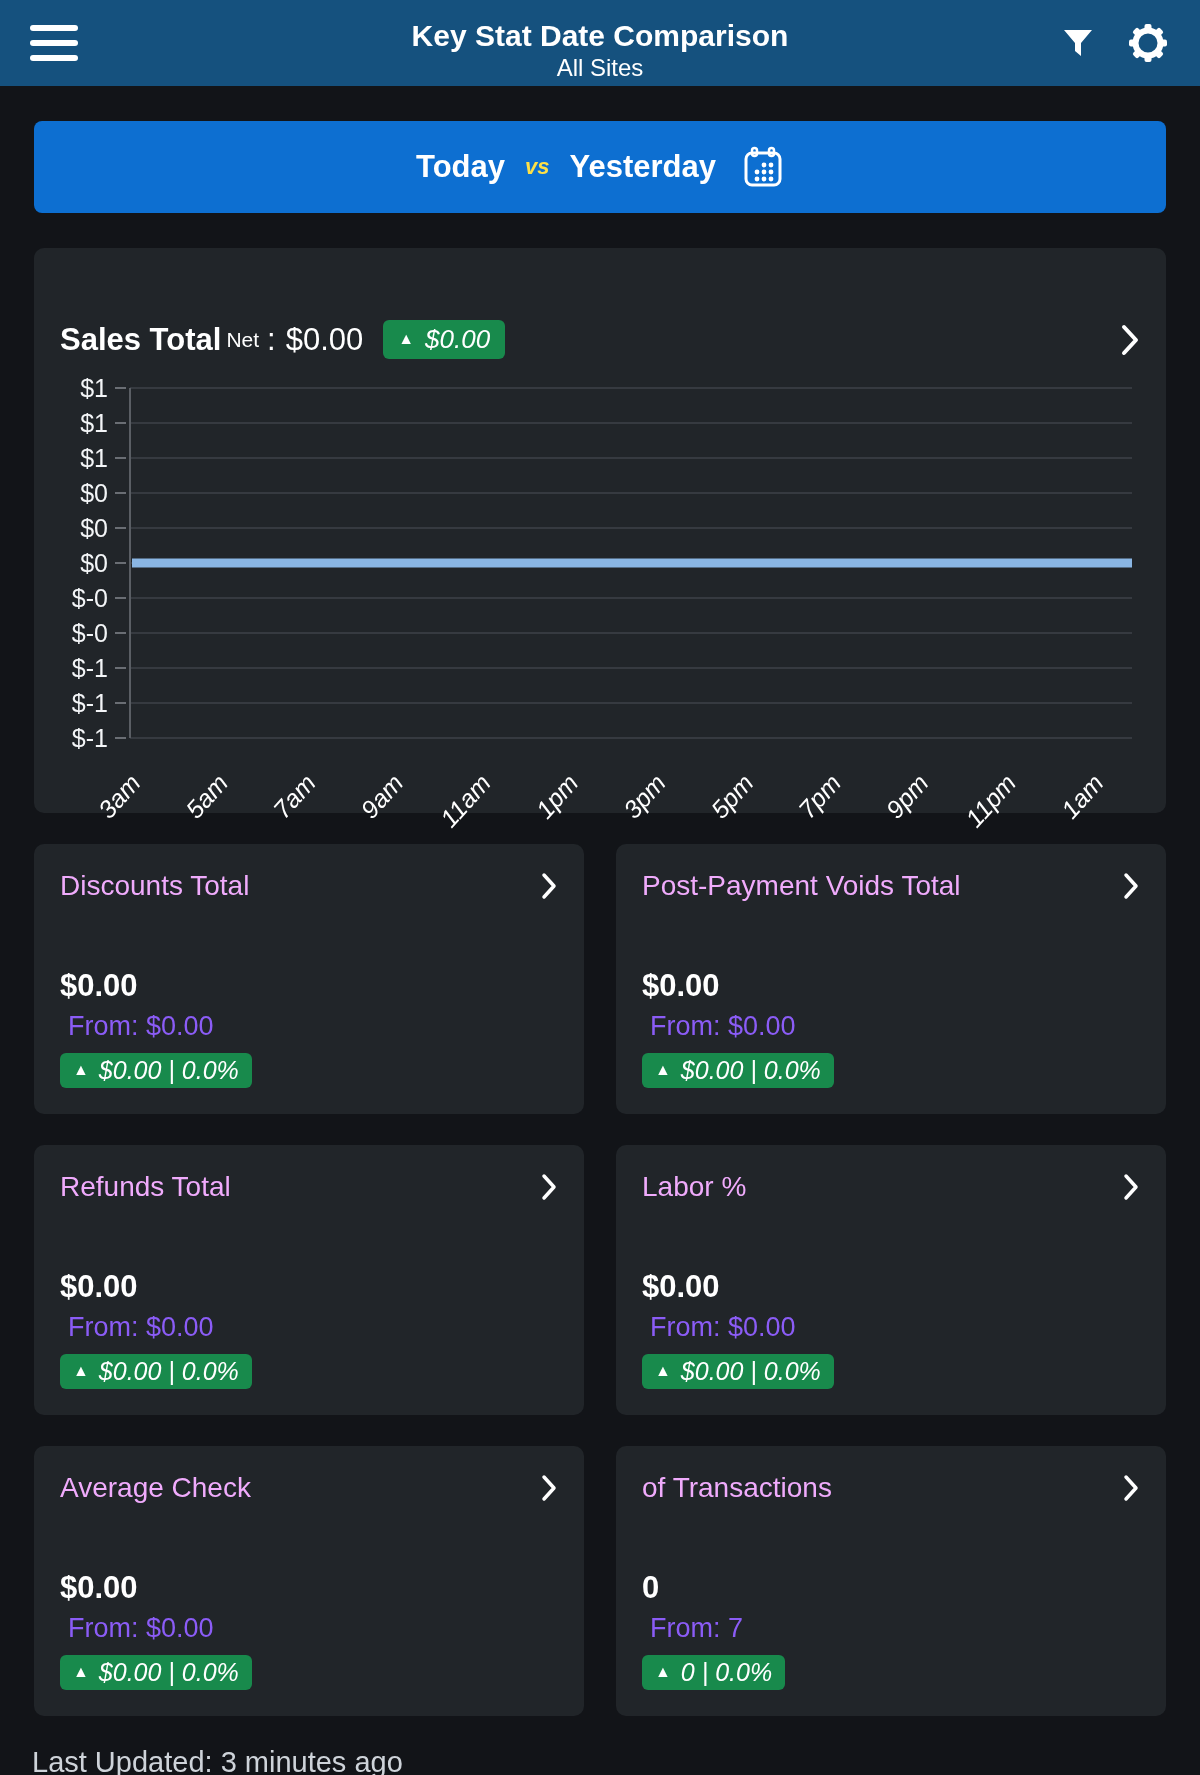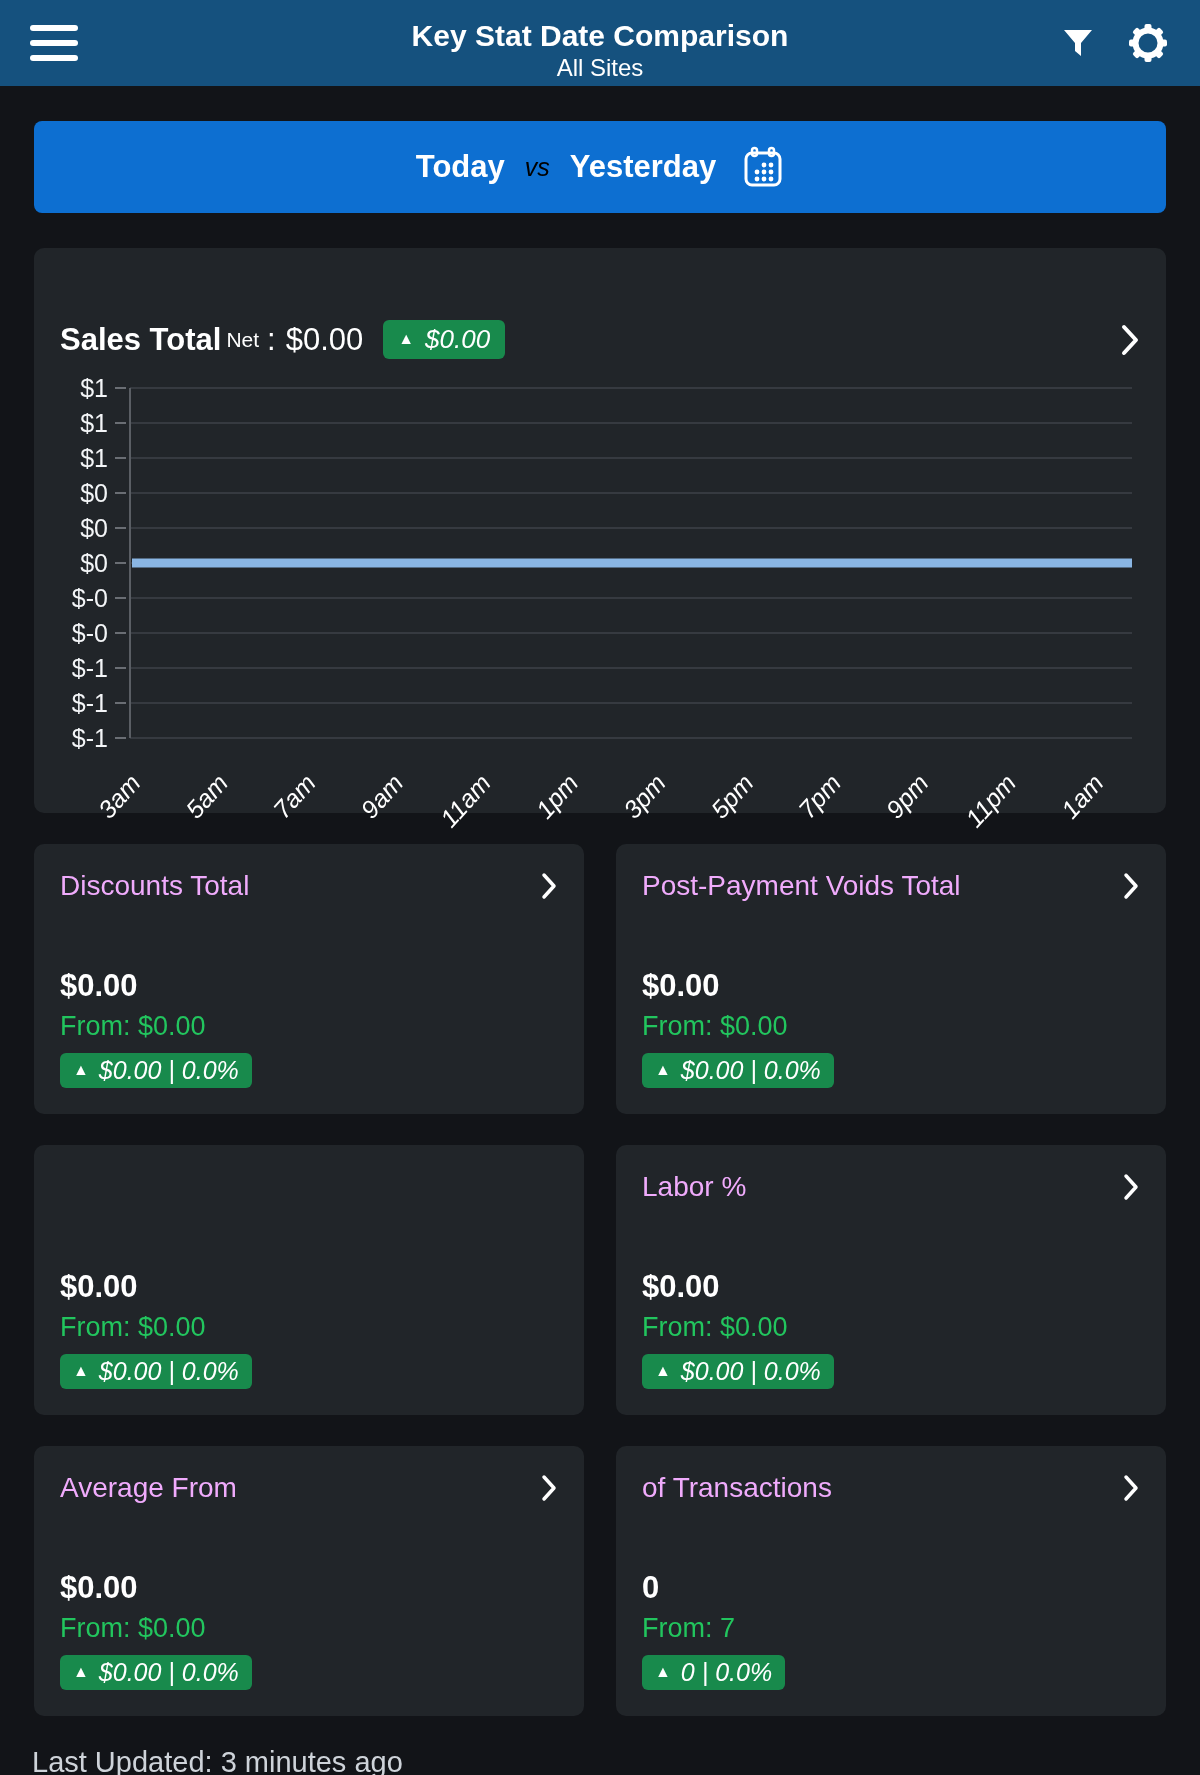--- a/index.html
+++ b/index.html
@@ -24,21 +24,21 @@
   .app-bar-actions{margin-left:auto;display:flex;align-items:center;gap:28px;z-index:2;}
   .icon-btn{cursor:pointer;display:flex;align-items:center;justify-content:center;}
   
   .date-banner{
     margin:35px 34px 4px;height:92px;
     background:var(--banner-blue,#0d6fd1);
     border-radius:8px;display:flex;align-items:center;justify-content:center;
     gap:20px;cursor:pointer;
   }
   .date-primary,.date-secondary{font-size:31px;font-weight:bold;}
-  .date-vs{font-size:25px;font-style:italic;color:#000000;}
+  .date-vs{font-size:22px;font-style:italic;color:#fde047;font-weight:bold;}
   .calendar-wrap{margin-left:6px;display:flex;align-items:center;}
   
   .card{background:var(--card-bg,#212529);border-radius:10px;box-sizing:border-box;}
   .chart-card{margin:35px 34px 0;height:565px;padding:26px 26px 8px;}
   .chart-header{display:flex;align-items:center;margin-top:46px;}
   .sales-title{font-size:31px;font-weight:bold;}
   .sales-sup{font-size:21px;font-weight:normal;vertical-align:super;margin-left:5px;}
   .sales-sep{font-size:31px;margin:0 10px 0 8px;}
   .sales-value{font-size:31px;font-weight:400;}
   .badge{
@@ -59,21 +59,21 @@
   .ytick{fill:#f3f5f7;font-size:25px;text-anchor:end;font-family:"Liberation Sans",sans-serif;}
   .xtick{fill:#ffffff;font-size:25px;font-style:italic;text-anchor:end;font-family:"Liberation Sans",sans-serif;}
   .seriesline{stroke:var(--chart-line-blue,#8ab6e4);stroke-width:9;}
   
   .stats-grid{display:grid;grid-template-columns:1fr 1fr;gap:31px 32px;margin:31px 34px 0;}
   .stat-card{height:270px;padding:26px;display:flex;flex-direction:column;}
   .stat-head{display:flex;justify-content:space-between;align-items:center;}
   .stat-title{font-size:28px;color:#f0abfc;font-weight:400;}
   .stat-body{margin-top:auto;}
   .stat-value{font-size:31px;font-weight:bold;}
-  .stat-from{font-size:27px;color:#22c55e;margin:7px 0 11px;}
+  .stat-from{font-size:27px;color:#8b5cf6;margin:7px 8px 11px;}
   .stat-badge{font-size:25px;padding:3px 13px;gap:10px;}
   
   .footer{margin:30px 0 0 32px;font-size:29px;color:#ced3d9;}
 </style>
 </head>
 <body>
 
 <header class="app-bar">
   <div class="hamburger">
     <span></span>
@@ -234,20 +234,28 @@
       <div class="stat-value">$0.00</div>
       <div class="stat-from">From: $0.00</div>
       <span class="badge stat-badge">
         <span class="arrow">▲</span>
         <span>$0.00 | 0.0%</span>
       </span>
     </div>
   </section>
 
   <section class="card stat-card">
+    <div class="stat-head">
+      <span class="stat-title">Refunds Total</span>
+      <span class="chevron">
+        <svg width="18" height="30" viewBox="0 0 18 30">
+            <polyline points="4,4 14,15 4,26" fill="none" stroke="#ffffff" stroke-width="3.5" stroke-linecap="round" stroke-linejoin="round"></polyline>
+          </svg>
+      </span>
+    </div>
     <div class="stat-body">
       <div class="stat-value">$0.00</div>
       <div class="stat-from">From: $0.00</div>
       <span class="badge stat-badge">
         <span class="arrow">▲</span>
         <span>$0.00 | 0.0%</span>
       </span>
     </div>
   </section>
 
@@ -265,21 +273,21 @@
       <div class="stat-from">From: $0.00</div>
       <span class="badge stat-badge">
         <span class="arrow">▲</span>
         <span>$0.00 | 0.0%</span>
       </span>
     </div>
   </section>
 
   <section class="card stat-card">
     <div class="stat-head">
-      <span class="stat-title">Average From</span>
+      <span class="stat-title">Average Check</span>
       <span class="chevron">
         <svg width="18" height="30" viewBox="0 0 18 30">
             <polyline points="4,4 14,15 4,26" fill="none" stroke="#ffffff" stroke-width="3.5" stroke-linecap="round" stroke-linejoin="round"></polyline>
           </svg>
       </span>
     </div>
     <div class="stat-body">
       <div class="stat-value">$0.00</div>
       <div class="stat-from">From: $0.00</div>
       <span class="badge stat-badge">

